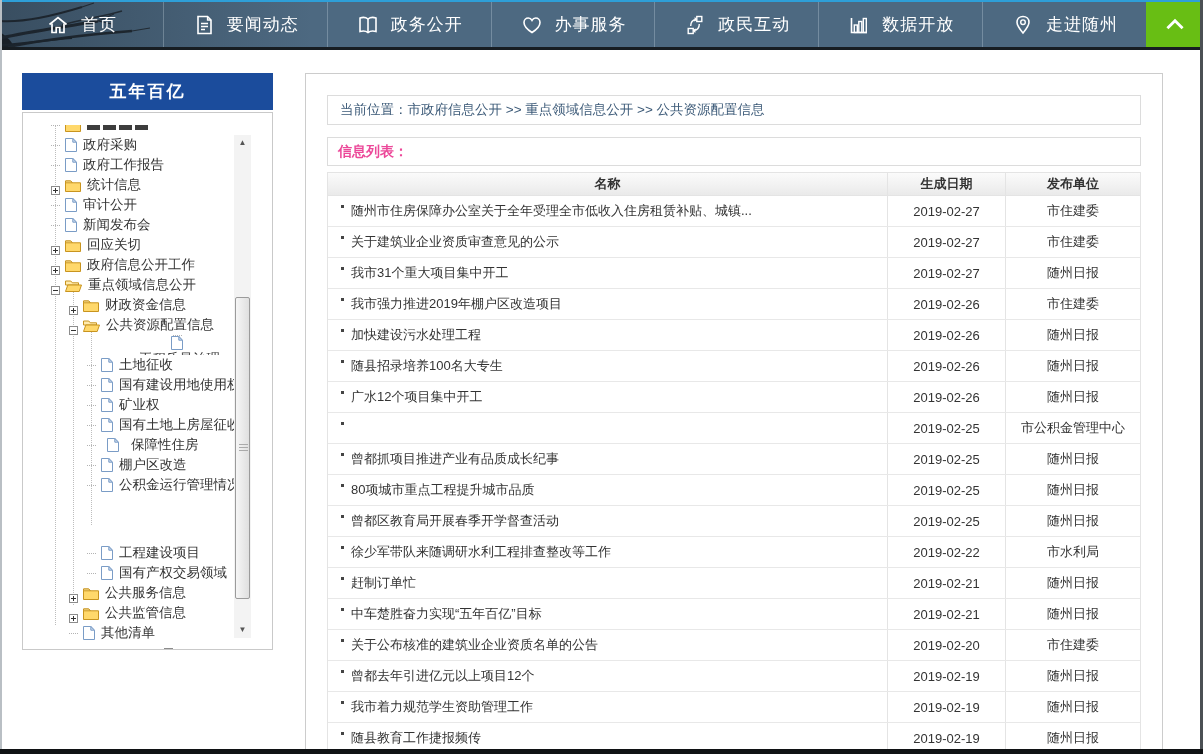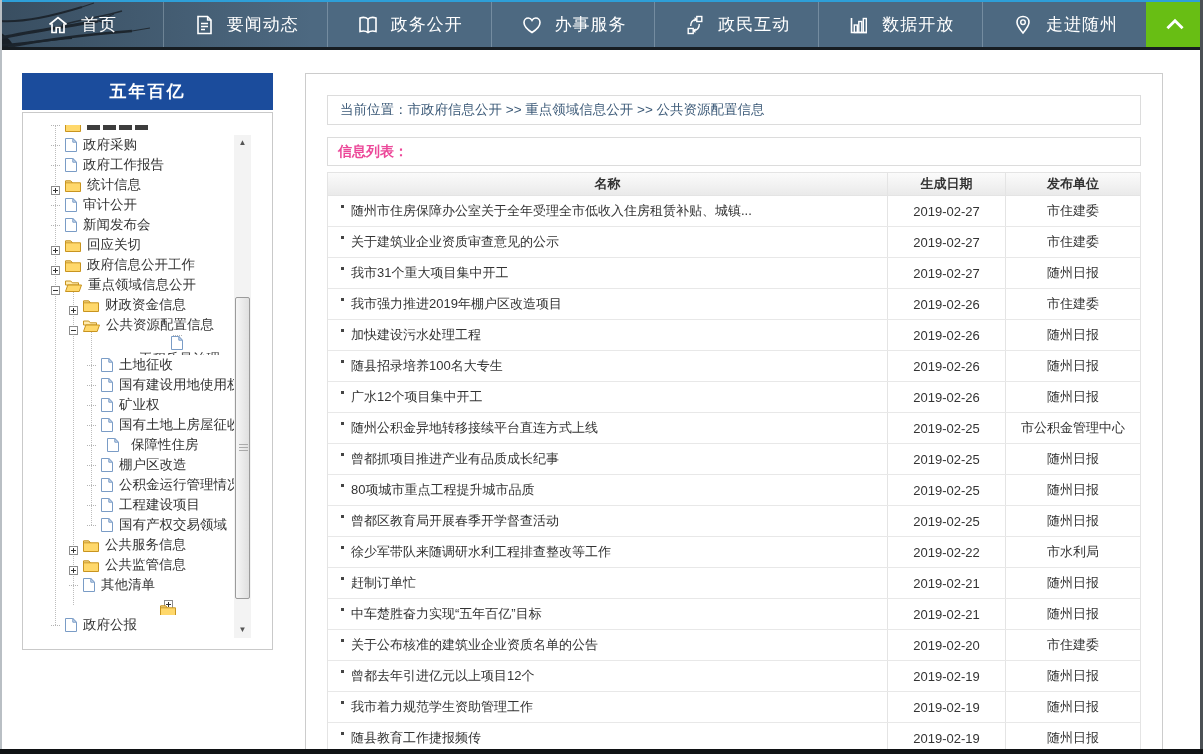--- a/index.html
+++ b/index.html
@@ -367,21 +367,21 @@
           <div class="tree-row" style="padding-left: 64px;">
             <span class="stub"></span>
             <span class="ticon">
               <svg width="12" height="14" viewBox="0 0 12 14">
                 <path d="M0.5 0.5 H7.8 L11.5 4.2 V13.5 H0.5 Z" fill="#ffffff" stroke="#7A9CC6"></path>
                 <path d="M7.8 0.5 V4.2 H11.5 Z" fill="#CBDCF0" stroke="#7A9CC6"></path>
               </svg>
             </span>
             <span class="tlabel">公积金运行管理情况</span>
           </div>
-          <div class="tree-row" style="padding-left: 64px;">
+          <div class="tree-row" style="padding-left: 64px; margin-top: 48px;">
             <span class="stub"></span>
             <span class="ticon">
               <svg width="12" height="14" viewBox="0 0 12 14">
                 <path d="M0.5 0.5 H7.8 L11.5 4.2 V13.5 H0.5 Z" fill="#ffffff" stroke="#7A9CC6"></path>
                 <path d="M7.8 0.5 V4.2 H11.5 Z" fill="#CBDCF0" stroke="#7A9CC6"></path>
               </svg>
             </span>
             <span class="tlabel">工程建设项目</span>
           </div>
           <div class="tree-row" style="padding-left: 64px;">
@@ -530,21 +530,20 @@
             <div class="c-name">
               <span class="bullet"></span>
               <span class="title-text">广水12个项目集中开工</span>
             </div>
             <div class="c-date">2019-02-26</div>
             <div class="c-unit">随州日报</div>
           </div>
           <div class="trow">
             <div class="c-name">
               <span class="bullet"></span>
-              <span class="title-text">随州公积金异地转移接续平台直连方式上线</span>
             </div>
             <div class="c-date">2019-02-25</div>
             <div class="c-unit">市公积金管理中心</div>
           </div>
           <div class="trow">
             <div class="c-name">
               <span class="bullet"></span>
               <span class="title-text">曾都抓项目推进产业有品质成长纪事</span>
             </div>
             <div class="c-date">2019-02-25</div>

